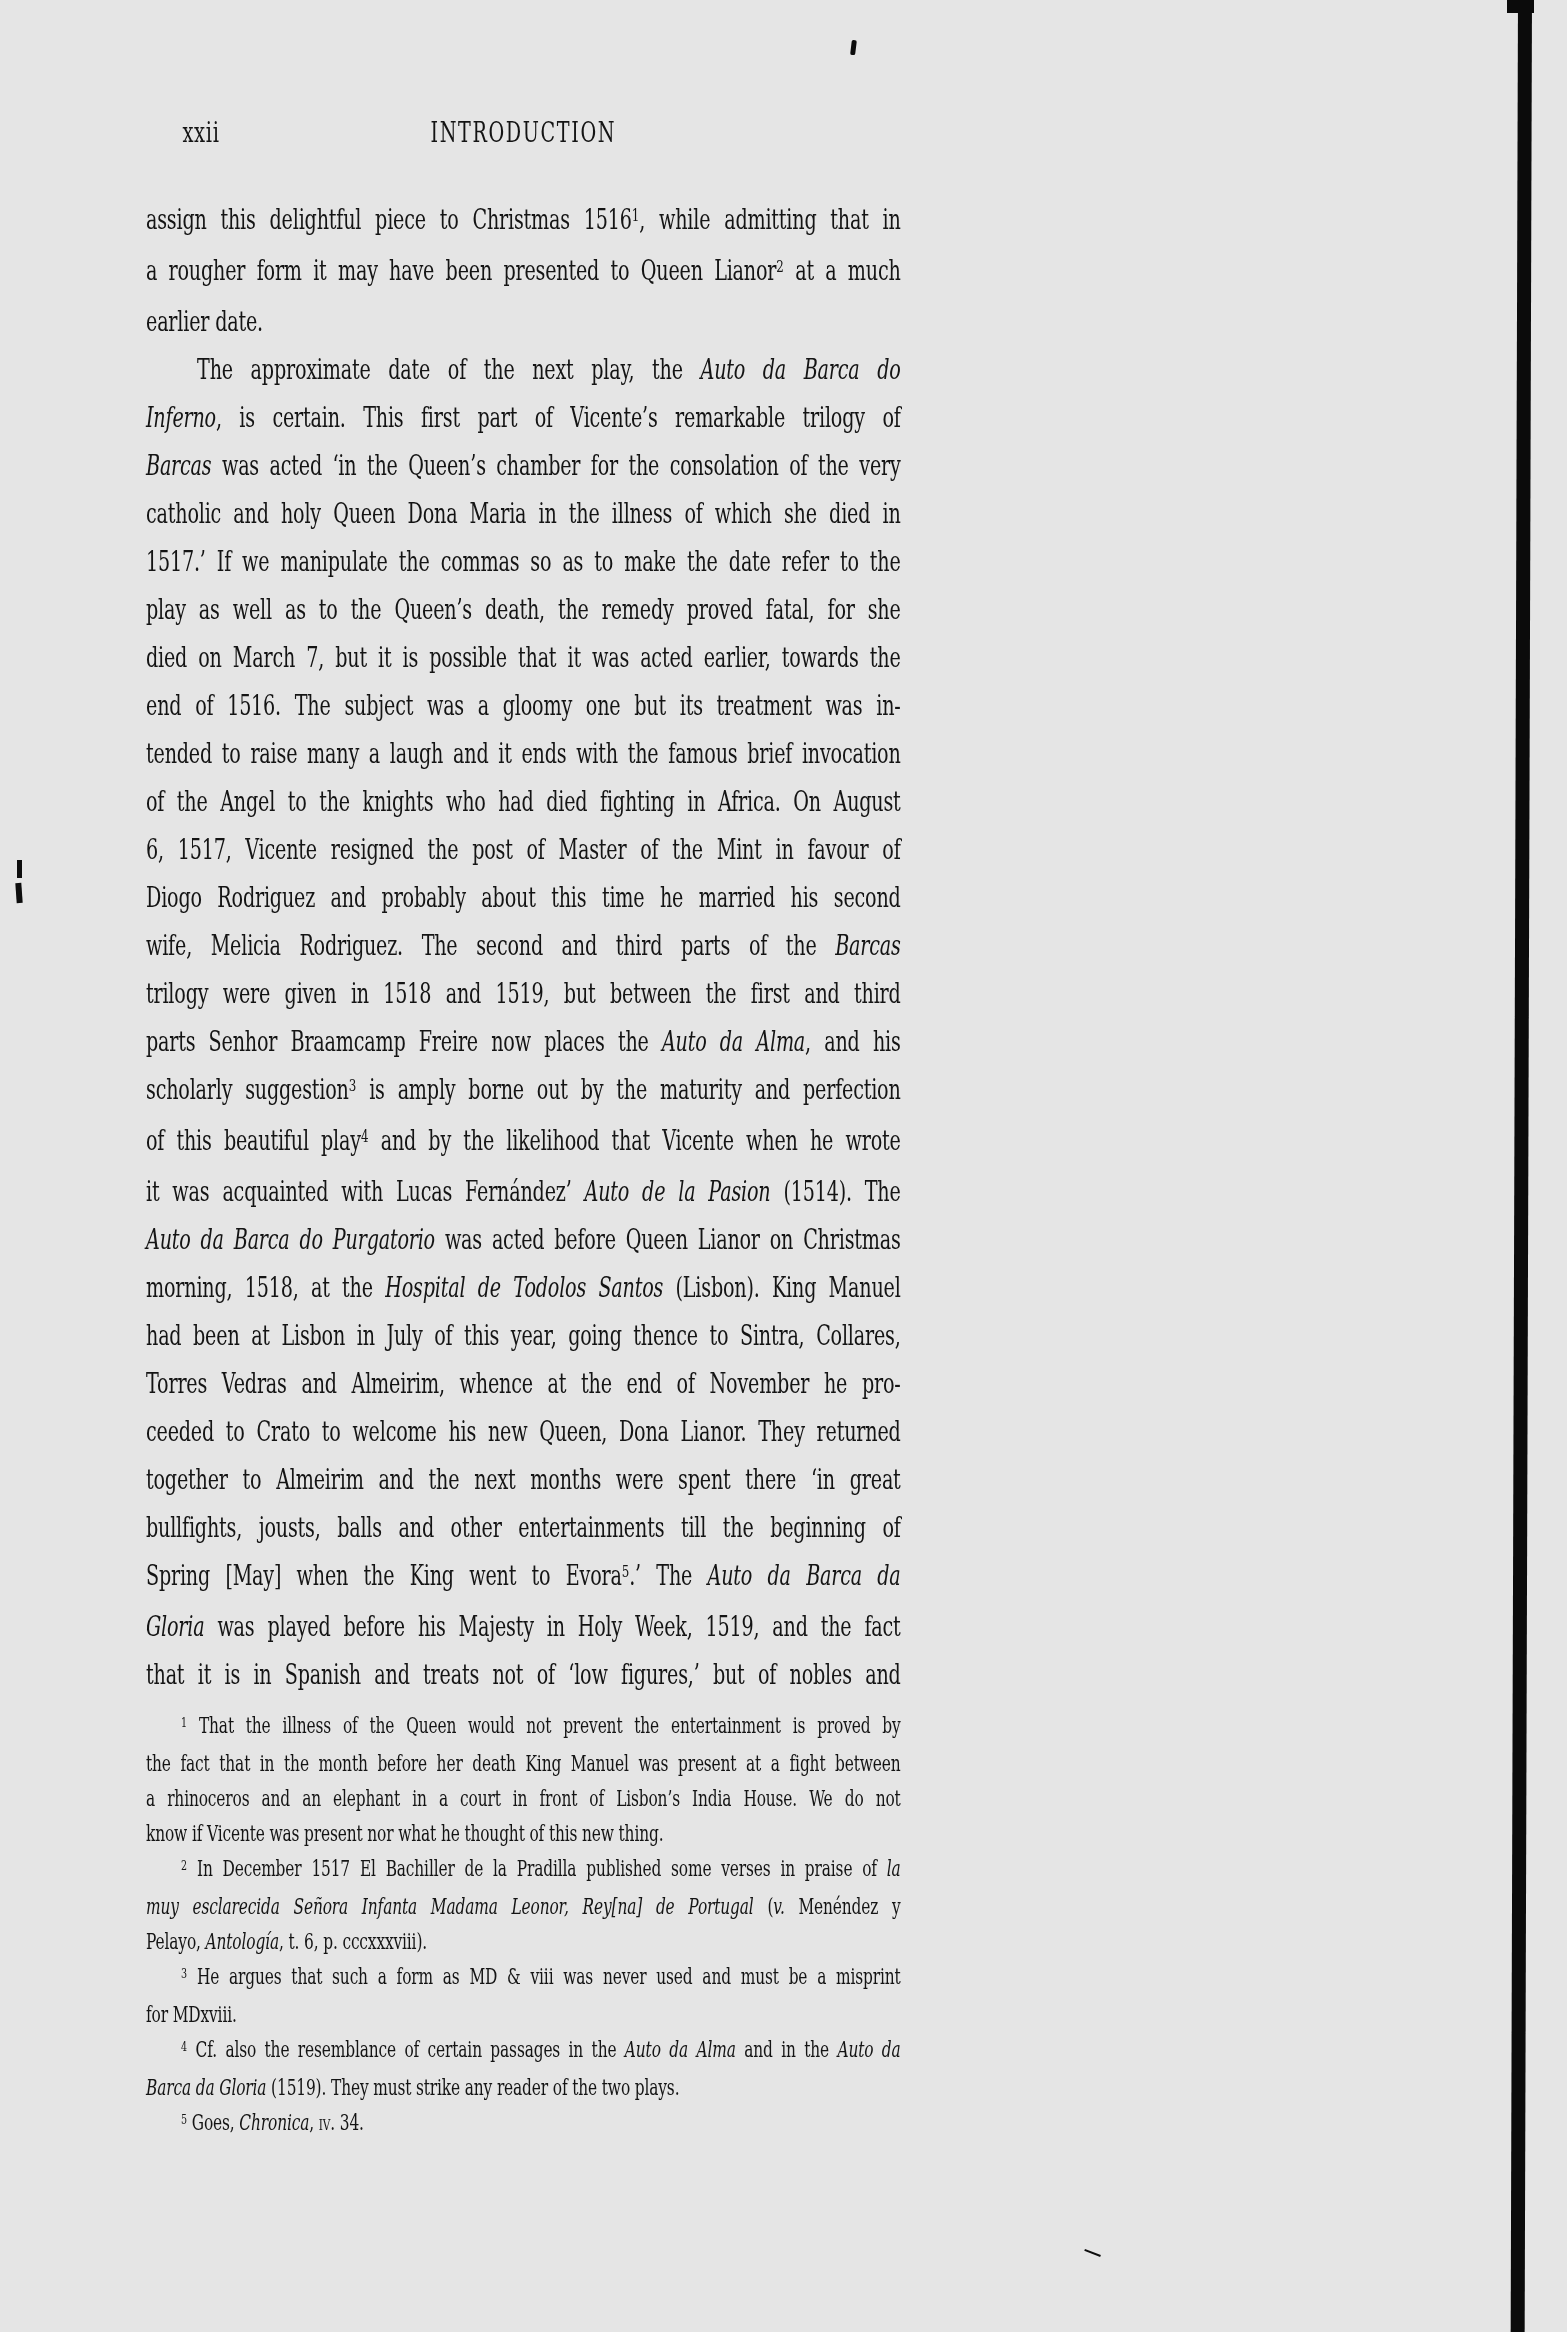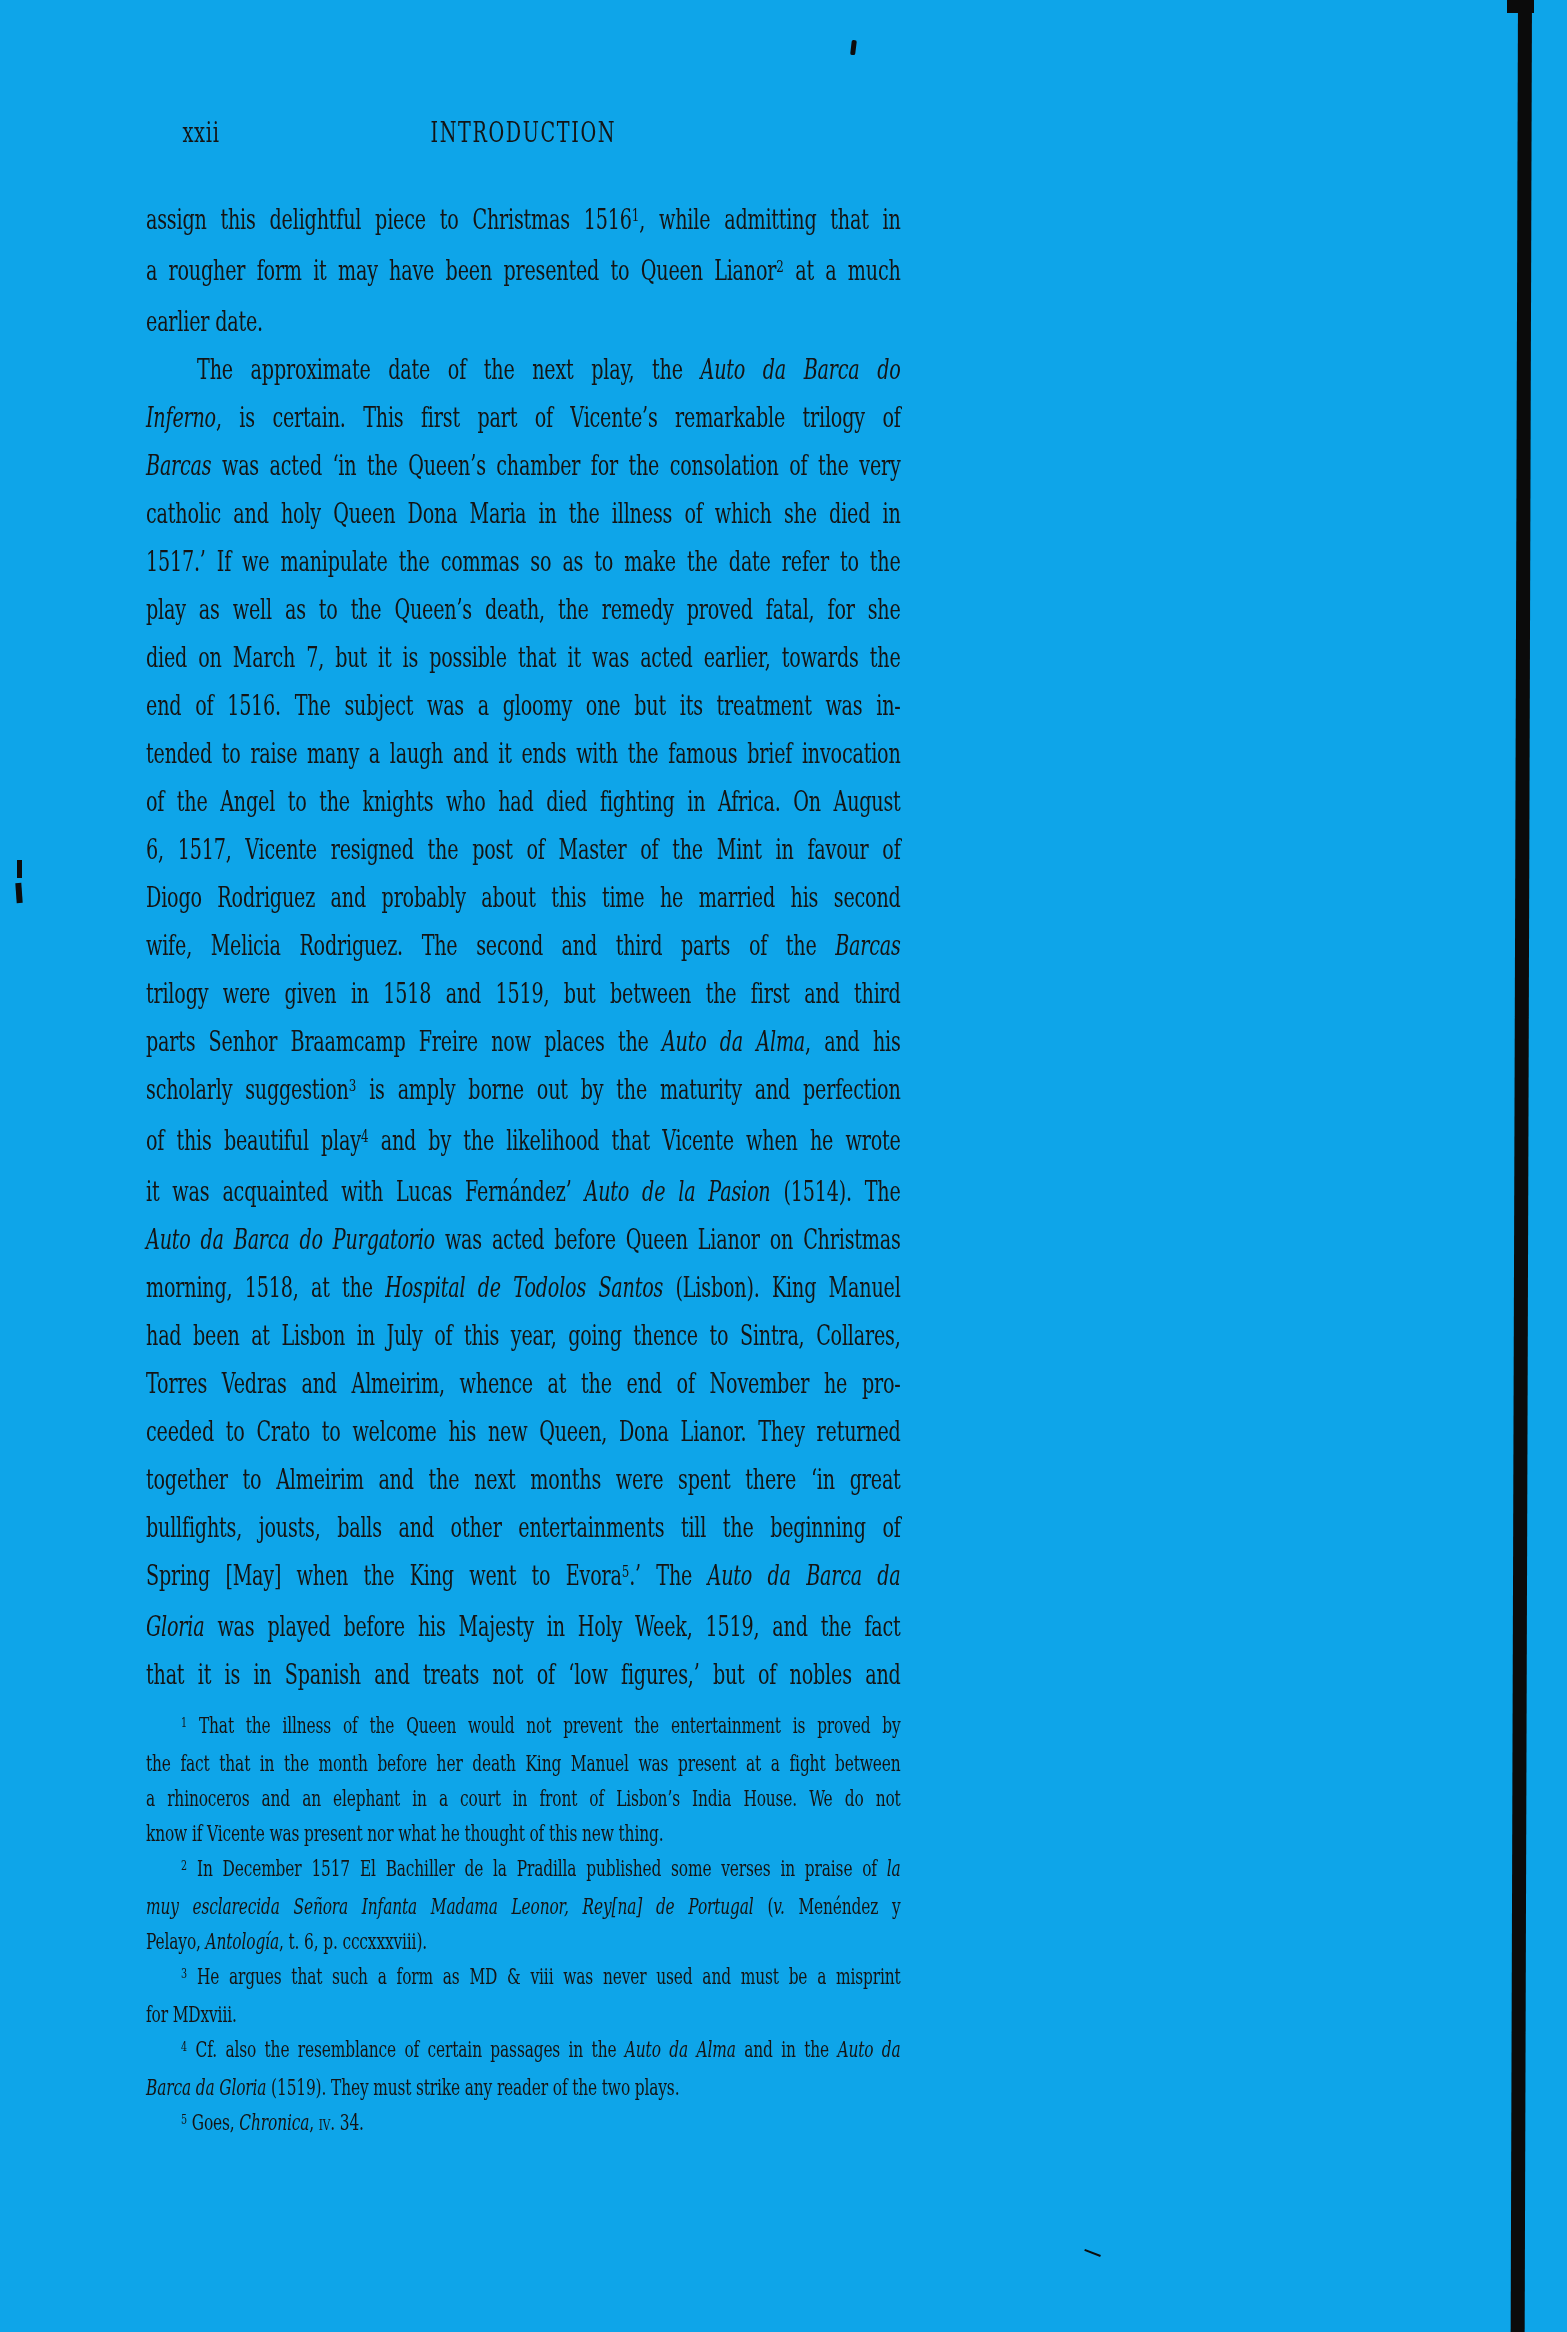--- a/index.html
+++ b/index.html
@@ -1,19 +1,19 @@
 <!DOCTYPE html>
 <html style="font-size:14.6px"><head>
 <meta charset="utf-8">
 <style>
   html,body{margin:0;padding:0;background:#ffffff;}
   #sheet{
     position:relative;
     width:1567px;height:2333px;
-    background:#0ea5e9;
+    background:#e5e5e5;
     overflow:hidden;
     font-family:"DejaVu Serif", serif;
     color:#141414;
   }
   .textcol{
     position:absolute;left:146px;top:110px;width:1078px;
     transform:scaleX(0.70);
     transform-origin:0 0;
   }
   .pageheader{position:relative;height:46px;line-height:46px;}

